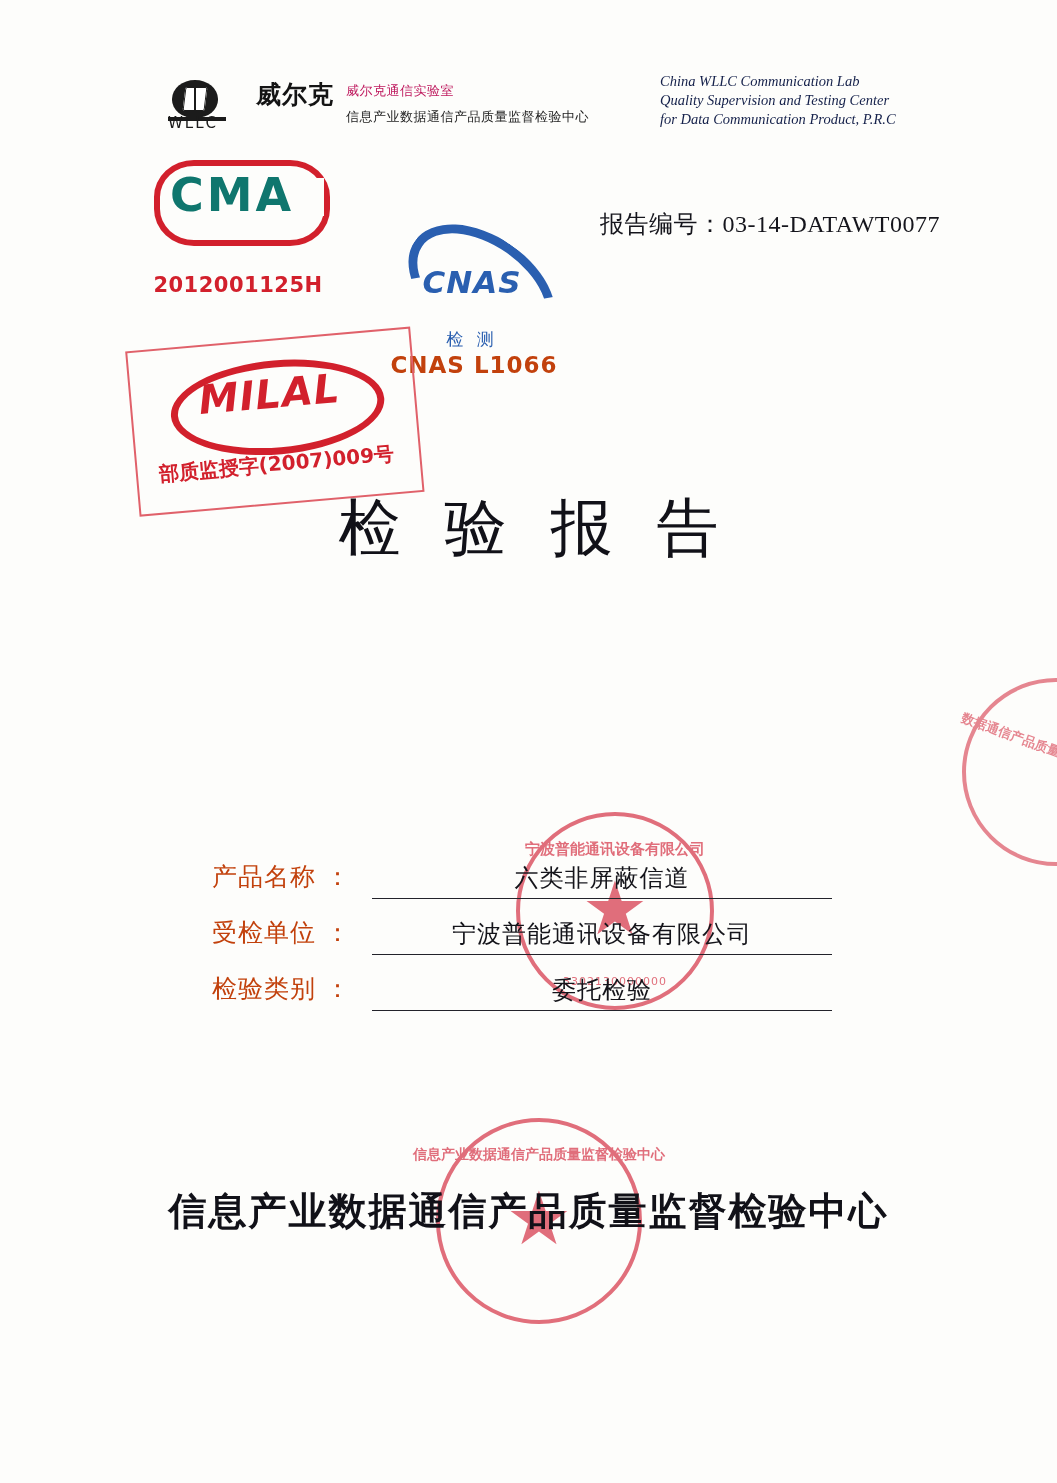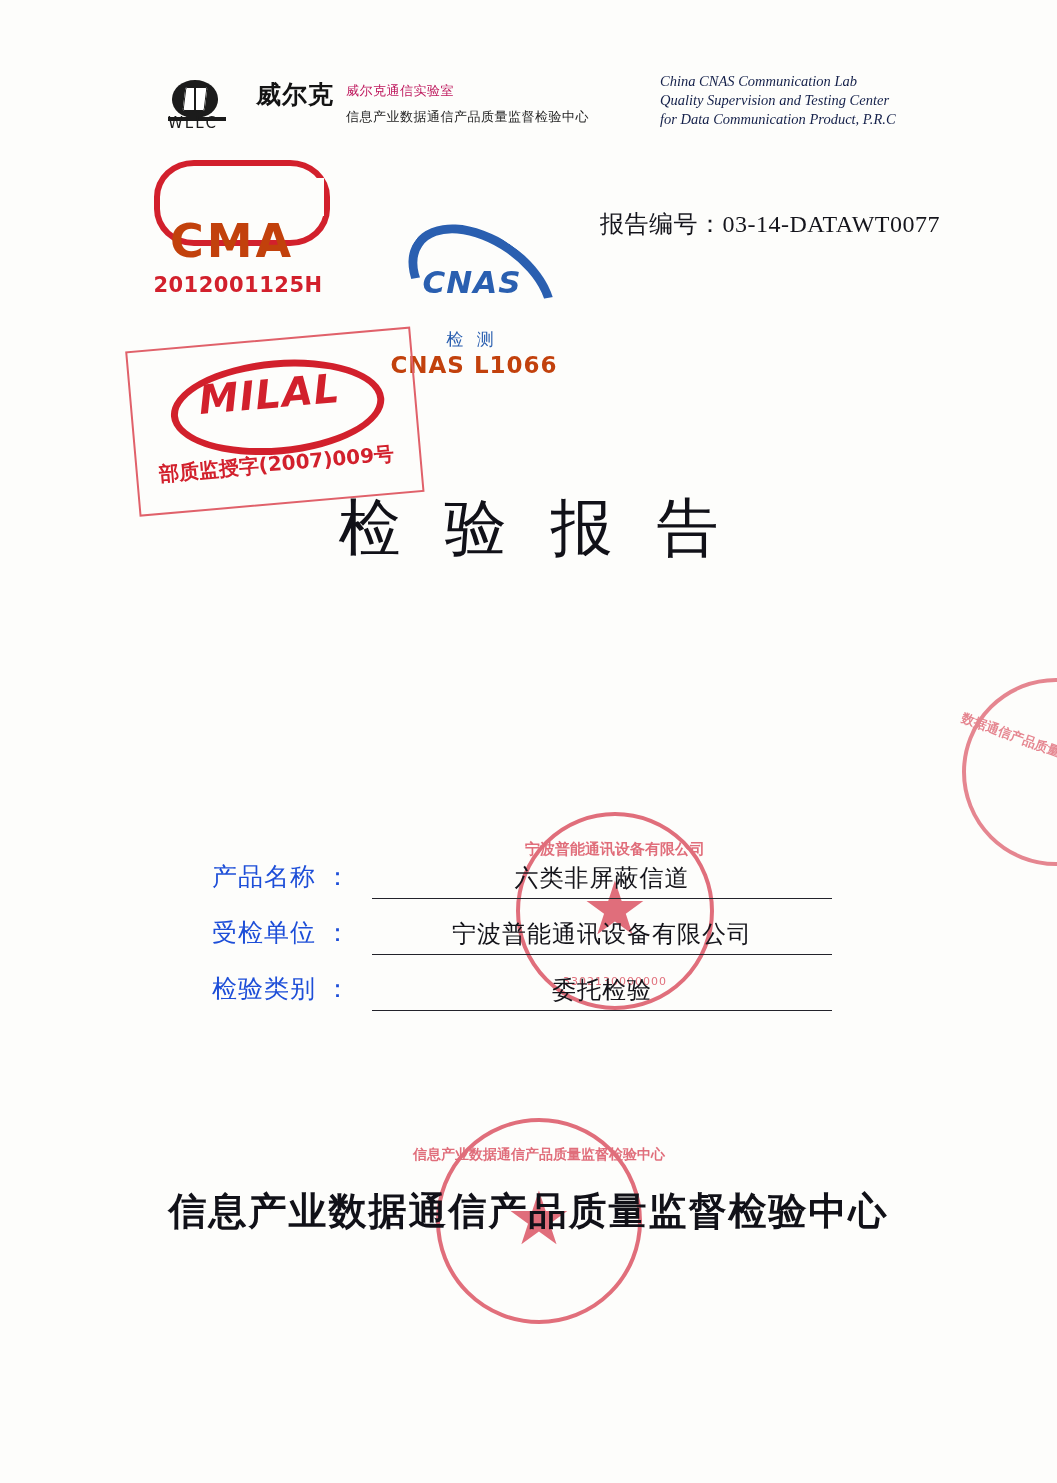--- a/index.html
+++ b/index.html
@@ -158,22 +158,21 @@
   .cma-letters {
     position: absolute;
     left: 0;
     top: 8px;
     width: 164px;
     text-align: center;
     font-family: "DejaVu Sans", sans-serif;
     font-weight: bold;
     font-size: 46px;
     letter-spacing: 3px;
-    color: #c2410c;
-    margin-top: 46px;
+    color: #0f766e;
   }
   .cma-number {
     position: absolute;
     left: 0px;
     top: 85px;
     width: 176px;
     text-align: center;
     font-family: "DejaVu Sans", sans-serif;
     font-weight: bold;
     font-size: 21px;
@@ -337,21 +336,21 @@
   .field-row {
     position: relative;
     height: 56px;
   }
   .field-label {
     position: absolute;
     left: 0;
     top: 0;
     font-family: "DejaVu Sans", sans-serif;
     font-size: 25px;
-    color: #1d4ed8;
+    color: #c2410c;
     letter-spacing: 1px;
     white-space: nowrap;
   }
   .field-value {
     position: absolute;
     left: 160px;
     top: 2px;
     width: 460px;
     text-align: center;
     font-family: Liberation Serif, serif;
@@ -467,21 +466,21 @@
   <div class="letterhead">
     <div class="wllc-logo-mark">
       <div class="disc"></div>
       <div class="bar"></div>
     </div>
     <div class="wllc-logo-text">WLLC</div>
     <div class="brand-cn">威尔克</div>
     <div class="brand-cn-sub1">威尔克通信实验室</div>
     <div class="brand-cn-sub2">信息产业数据通信产品质量监督检验中心</div>
     <div class="header-en">
-      <div>China CNAS Communication Lab</div>
+      <div>China WLLC Communication Lab</div>
       <div>Quality Supervision and Testing Center</div>
       <div>for Data Communication Product, P.R.C</div>
     </div>
   </div>
 
   <div class="cma-block">
     <div class="cma-shape">
       <div class="ring"></div>
       <div class="gap"></div>
     </div>

